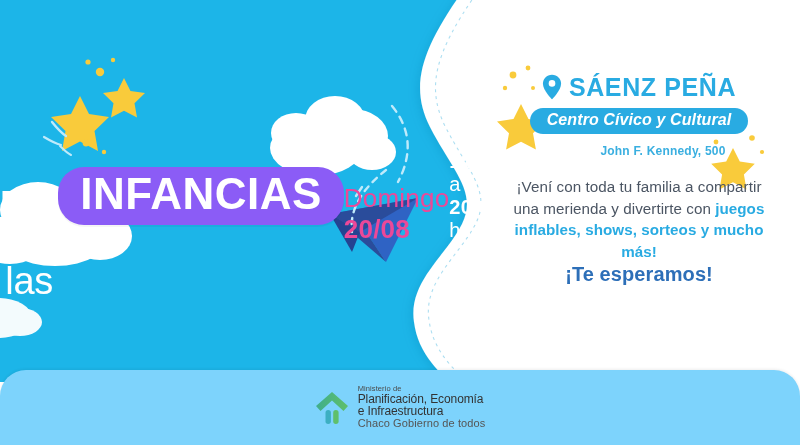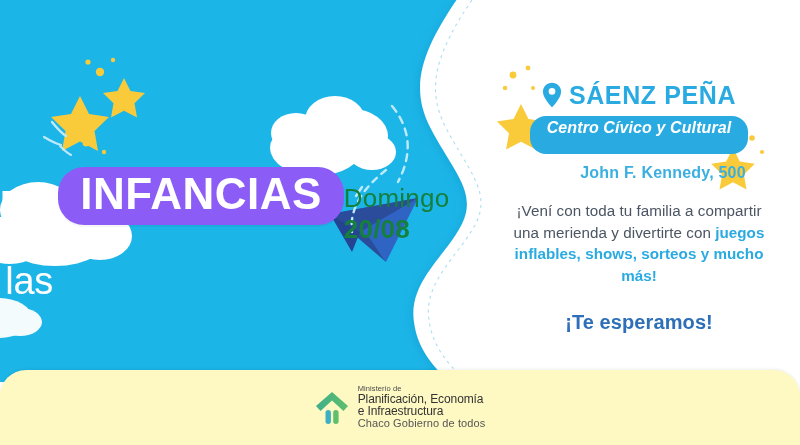--- a/index.html
+++ b/index.html
@@ -45,40 +45,40 @@
     color:#ffffff;
     font-size:44px;
     font-weight:700;
     letter-spacing:0.5px;
     line-height:1.05;
     position:relative; z-index:5;
     box-shadow:0 2px 0 rgba(0,0,0,0.04);
   }
   .fecha {
     margin-top:45px;
-    color:#15803d;
+    color:#ec4899;
     font-size:26px;
     font-weight:400;
     letter-spacing:0.2px;
     position:relative; z-index:4;
   }
   .fecha b { font-weight:700; }
   .hora {
     margin-top:9px;
     color:#ffffff;
     font-size:20px;
     font-weight:400;
     letter-spacing:0.2px;
     position:relative; z-index:4;
   }
   .hora b { font-weight:700; }
 
   
   .right-content {
-    position:absolute; left:478px; top:8px; width:322px; height:382px;
+    position:absolute; left:478px; top:0; width:322px; height:382px;
     display:flex; flex-direction:column; align-items:center;
     text-align:center;
   }
   .loc-row {
     margin-top:74px;
     display:flex; align-items:center; justify-content:center; gap:7px;
     position:relative; z-index:6;
   }
   .pin-icon { width:20px; height:26px; display:block; }
   .loc-name {
@@ -86,59 +86,59 @@
     font-size:25px;
     font-weight:700;
     letter-spacing:0.6px;
     line-height:1;
   }
   .centro-pill {
     margin-top:8px;
     background:#29ABE2;
     color:#ffffff;
     border-radius:16px;
-    padding:3px 17px 17px 17px;
+    padding:3px 17px 5px 17px;
     font-size:16px;
     font-weight:700;
     font-style:italic;
     letter-spacing:0.1px;
     position:relative; z-index:6;
   }
   .address {
     margin-top:10px;
     color:#3AAFE0;
-    font-size:16px;
+    font-size:12px;
     font-weight:700;
     letter-spacing:0.2px;
     position:relative; z-index:6;margin-left:48px;
   }
   .body-copy {
     margin-top:18px;
     width:258px;
     color:#4B5563;
     font-size:15.2px;
     font-weight:400;
     line-height:1.42;
     letter-spacing:0.05px;
     position:relative; z-index:6;
   }
   .body-copy .hl { color:#29ABE2; font-weight:700; }
   .te-esperamos {
-    margin-top:25px;
+    margin-top:1px;
     color:#2D6FB8;
     font-size:20px;
     font-weight:700;
     letter-spacing:0.1px;
     position:relative; z-index:6;
   }
 
   
   .footer {
     position:absolute; left:0; top:370px; width:800px; height:75px;
-    background:#fef9c3;
+    background:#7dd3fc;
     border-top-left-radius:26px;
     border-top-right-radius:26px;
     box-shadow:0 -1px 3px rgba(0,0,0,0.07);
     display:flex; align-items:center; justify-content:center; gap:86px;
     z-index:10;
   }
   .logo-block { display:flex; align-items:center; gap:9px; }
   .min-logo-mark { width:34px; height:38px; display:block; }
   .min-text { line-height:1.02; text-align:left; }
   .min-pre { font-size:7.5px; color:#4a4a4a; font-weight:400; letter-spacing:0.1px; }
@@ -239,20 +239,23 @@
   </svg>
 
   <div class="left-content">
     <div class="dia-line">
       <b>Día</b><span> de las</span>
     </div>
     <div class="infancias-pill">INFANCIAS</div>
     <div class="fecha">
       <span>Domingo </span><b>20/08</b>
     </div>
+    <div class="hora">
+      <b>14:00</b><span> a </span><b>20:00</b><span> hs</span>
+    </div>
   </div>
 
   <div class="right-content">
     <div class="loc-row">
       <svg class="pin-icon" viewBox="0 0 24 32" xmlns="http://www.w3.org/2000/svg">
         <path d="M12 0.8 C5.6 0.8 0.8 5.7 0.8 12 C0.8 20.2 12 31.2 12 31.2 C12 31.2 23.2 20.2 23.2 12 C23.2 5.7 18.4 0.8 12 0.8 Z" fill="#29ABE2"></path>
         <circle cx="12" cy="11.6" r="4.1" fill="#ffffff"></circle>
       </svg>
       <div class="loc-name">SÁENZ PEÑA</div>
     </div>

